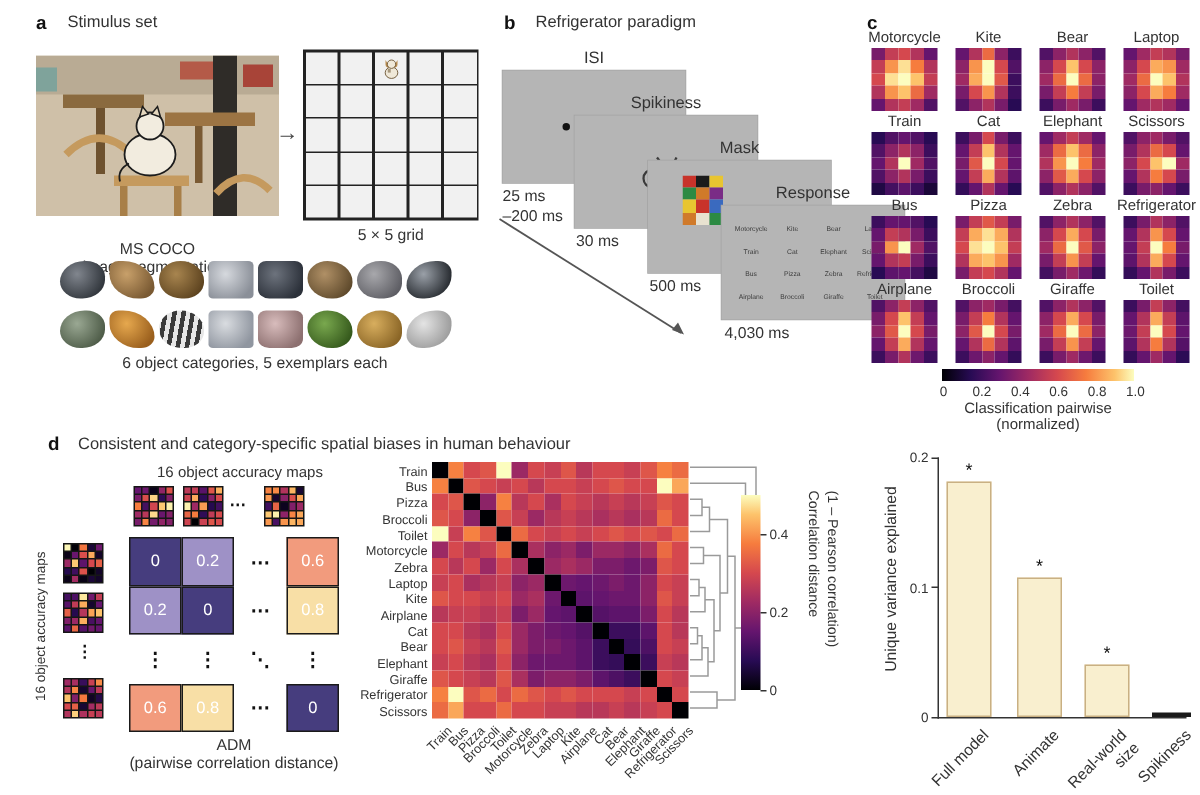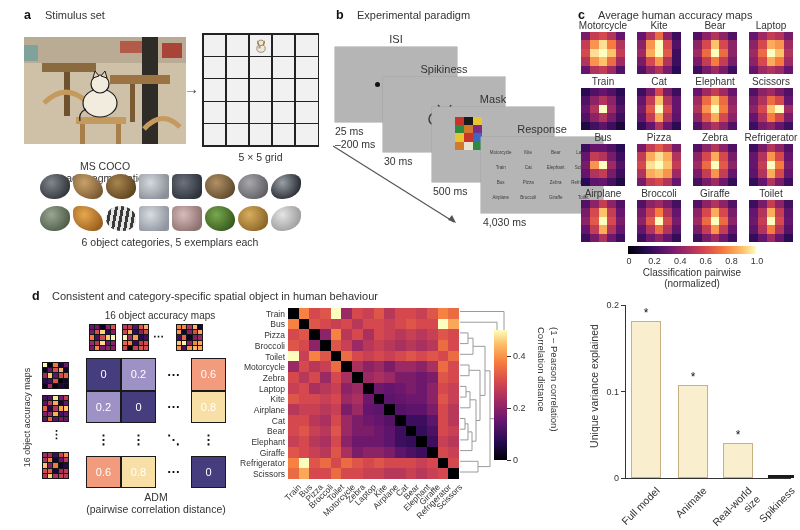--- a/index.html
+++ b/index.html
@@ -100,21 +100,21 @@
       <div class="a5cell"></div>
       <div class="a5cell"></div>
       <div class="a5cell"></div>
     </div>
   <div class="abs cap" style="left:202px;top:151px;width:117px;">5 × 5 grid</div>
 
   <div class="abs" id="a-thumbs" style="left:38px;top:172px;width:272px;"><div class="thumb" style="border-radius: 60% 45% 55% 50%; background: radial-gradient(circle at 38% 35%, rgb(129, 134, 142) 0%, rgb(47, 52, 58) 78%);"></div><div class="thumb" style="border-radius: 20% 70% 30% 65%; background: radial-gradient(circle at 38% 35%, rgb(200, 160, 106) 0%, rgb(122, 90, 51) 78%);"></div><div class="thumb" style="border-radius: 55% 60% 50% 58%; background: radial-gradient(circle at 38% 35%, rgb(168, 133, 79) 0%, rgb(93, 67, 31) 78%);"></div><div class="thumb" style="border-radius: 12% 12% 10% 10%; background: radial-gradient(circle at 38% 35%, rgb(214, 217, 222) 0%, rgb(138, 143, 152) 78%);"></div><div class="thumb" style="border-radius: 18% 18% 25% 25%; background: radial-gradient(circle at 38% 35%, rgb(109, 115, 125) 0%, rgb(44, 49, 58) 78%);"></div><div class="thumb" style="border-radius: 50% 62% 48% 60%; background: radial-gradient(circle at 38% 35%, rgb(176, 144, 102) 0%, rgb(95, 74, 44) 78%);"></div><div class="thumb" style="border-radius: 58% 52% 45% 55%; background: radial-gradient(circle at 38% 35%, rgb(168, 168, 172) 0%, rgb(94, 94, 100) 78%);"></div><div class="thumb" style="border-radius: 65% 30% 60% 35%; background: radial-gradient(circle at 38% 35%, rgb(154, 160, 168) 0%, rgb(35, 39, 44) 78%);"></div><div class="thumb" style="border-radius: 60% 45% 55% 50%; background: radial-gradient(circle at 38% 35%, rgb(154, 168, 147) 0%, rgb(76, 90, 70) 78%);"></div><div class="thumb" style="border-radius: 20% 70% 30% 65%; background: radial-gradient(circle at 38% 35%, rgb(230, 168, 78) 0%, rgb(154, 95, 29) 78%);"></div><div class="thumb" style="border-radius: 55% 60% 50% 58%; background: repeating-linear-gradient(100deg, rgb(230, 230, 230) 0px, rgb(230, 230, 230) 3px, rgb(58, 58, 58) 3px, rgb(58, 58, 58) 6px);"></div><div class="thumb" style="border-radius: 12% 12% 10% 10%; background: radial-gradient(circle at 38% 35%, rgb(217, 220, 224) 0%, rgb(144, 150, 160) 78%);"></div><div class="thumb" style="border-radius: 18% 18% 25% 25%; background: radial-gradient(circle at 38% 35%, rgb(216, 188, 188) 0%, rgb(141, 112, 112) 78%);"></div><div class="thumb" style="border-radius: 50% 62% 48% 60%; background: radial-gradient(circle at 38% 35%, rgb(121, 168, 78) 0%, rgb(53, 89, 28) 78%);"></div><div class="thumb" style="border-radius: 58% 52% 45% 55%; background: radial-gradient(circle at 38% 35%, rgb(216, 174, 94) 0%, rgb(138, 101, 38) 78%);"></div><div class="thumb" style="border-radius: 65% 30% 60% 35%; background: radial-gradient(circle at 38% 35%, rgb(228, 228, 228) 0%, rgb(154, 154, 154) 78%);"></div></div>
   <div class="abs cap" style="left:20px;top:236px;width:300px;">6 object categories, 5 exemplars each</div>
 
   <span class="abs tag" style="left:336px;top:8px;">b</span>
-  <span class="abs ptitle" style="left:357px;top:9px;">Experimental paradigm</span>
+  <span class="abs ptitle" style="left:357px;top:9px;">Refrigerator paradigm</span>
 
   <svg class="abs" style="left:328px;top:140px;" width="150" height="95">
     <line x1="5" y1="6" x2="126" y2="82" stroke="#555" stroke-width="1.2"></line>
     <path d="M128 83 L120 80 L124 75 Z" fill="#555"></path>
   </svg>
 
   <div class="scr-label" style="left:335px;top:33px;width:122px;">ISI</div>
   <div class="screen" style="left:335px;top:47px;width:122px;height:75px;">
     <div style="position:absolute;left:33%;top:46%;width:5px;height:5px;border-radius:50%;background:#111;"></div>
   </div>
@@ -169,21 +169,20 @@
         <div style="font-size: 4.5px; color: rgb(60, 60, 60); text-align: center;">Refrigerator</div>
         <div style="font-size: 4.5px; color: rgb(60, 60, 60); text-align: center;">Airplane</div>
         <div style="font-size: 4.5px; color: rgb(60, 60, 60); text-align: center;">Broccoli</div>
         <div style="font-size: 4.5px; color: rgb(60, 60, 60); text-align: center;">Giraffe</div>
         <div style="font-size: 4.5px; color: rgb(60, 60, 60); text-align: center;">Toilet</div>
       </div>
   </div>
   <div class="scr-dur" style="left:483px;top:216px;">4,030 ms</div>
 
   <span class="abs tag" style="left:578px;top:8px;">c</span>
-  <span class="abs ptitle" style="left:598px;top:9px;">Average human accuracy maps</span>
   <div class="abs" id="c-maps" style="left:575px;top:20px;width:224px;height:226px;">
       <div class="cmap-label" style="left: 0px; top: 0px;">Motorcycle</div>
       <div class="heat5 abs" style="left: 6px; top: 12px; width: 44px; height: 42px;">
         <div style="background: rgb(120, 28, 106);"></div>
         <div style="background: rgb(195, 62, 85);"></div>
         <div style="background: rgb(213, 72, 78);"></div>
         <div style="background: rgb(177, 52, 92);"></div>
         <div style="background: rgb(101, 21, 110);"></div>
         <div style="background: rgb(195, 62, 85);"></div>
         <div style="background: rgb(248, 148, 77);"></div>
@@ -633,21 +632,21 @@
       <span class="abs tick" style="left: 645.6px; top: 256px; width: 18px; text-align: center;">0.2</span>
       <span class="abs tick" style="left: 671.2px; top: 256px; width: 18px; text-align: center;">0.4</span>
       <span class="abs tick" style="left: 696.8px; top: 256px; width: 18px; text-align: center;">0.6</span>
       <span class="abs tick" style="left: 722.4px; top: 256px; width: 18px; text-align: center;">0.8</span>
       <span class="abs tick" style="left: 748px; top: 256px; width: 18px; text-align: center;">1.0</span>
     </div>
   <div class="abs cap pre" style="left:593px;top:267px;width:198px;font-size:10px;line-height:11px;">Classification pairwise
 (normalized)</div>
 
   <span class="abs tag" style="left:32px;top:289px;">d</span>
-  <span class="abs ptitle" style="left:52px;top:290px;">Consistent and category-specific spatial object in human behaviour</span>
+  <span class="abs ptitle" style="left:52px;top:290px;">Consistent and category-specific spatial biases in human behaviour</span>
 
   <div class="abs cap" style="left:80px;top:310px;width:160px;font-size:10px;">16 object accuracy maps</div>
   <div class="mini" id="mini-t1" style="left:89px;top:324px;">
       <div style="background: rgb(101, 21, 110);"></div>
       <div style="background: rgb(109, 24, 109);"></div>
       <div style="background: rgb(11, 3, 25);"></div>
       <div style="background: rgb(144, 36, 102);"></div>
       <div style="background: rgb(220, 82, 75);"></div>
       <div style="background: rgb(120, 28, 106);"></div>
       <div style="background: rgb(217, 79, 76);"></div>

